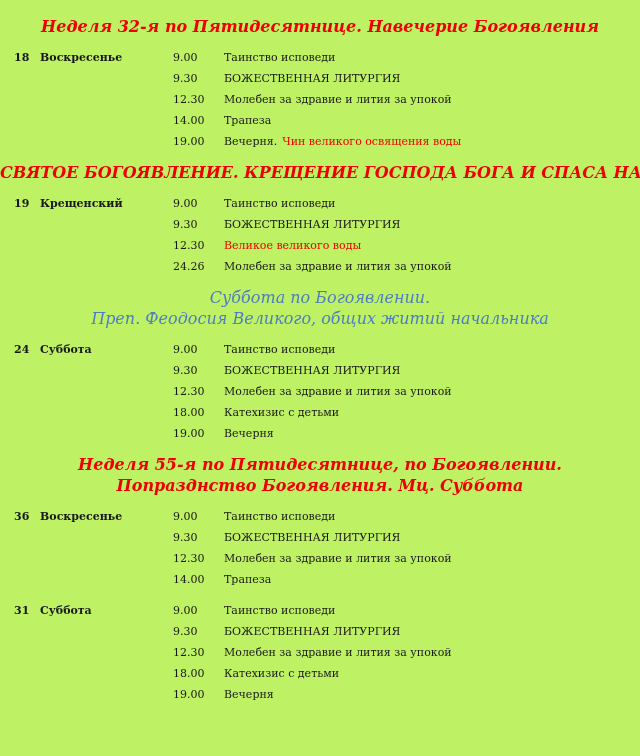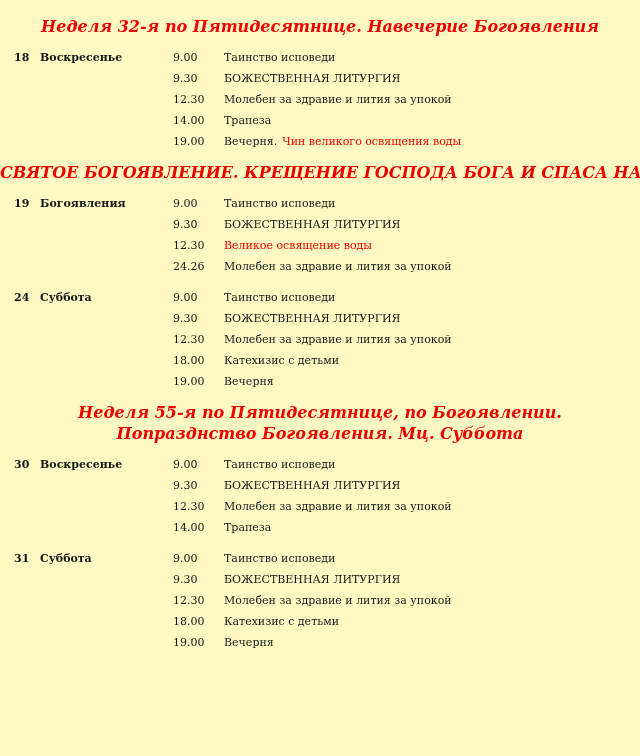--- a/index.html
+++ b/index.html
@@ -7,21 +7,21 @@
   body {
     width: 640px; height: 756px;
     font-family: "DejaVu Serif", "Liberation Serif", serif;
     color: #181818;
     overflow: hidden;
   }
   .page {
     width: 640px; height: 756px;
     padding-top: 16px;
     overflow: hidden;
-    background: #fef9c3;
+    background: #bef264;
   }
   .fheader {
     text-align: center;
     font-size: 16px;
     line-height: 21px;
     font-weight: bold;
     font-style: italic;
     margin-bottom: 10px;
   }
   .fheader .hline { white-space: nowrap; }
@@ -80,44 +80,46 @@
           <span class="time">19.00</span>
           <span class="desc"><span class="part part-black">Вечерня.</span><span class="part part-red">Чин великого освящения воды</span></span>
         </div>
       </div>
       <div class="fheader red">
         <div class="hline">СВЯТОЕ БОГОЯВЛЕНИЕ. КРЕЩЕНИЕ ГОСПОДА БОГА И СПАСА НАШЕГО</div>
       </div>
       <div class="day-block">
         <div class="row">
           <span class="date">19</span>
-          <span class="weekday">Богоявления</span>
-          <span class="time">9.00</span>
-          <span class="desc"><span class="part part-black">Таинство исповеди</span></span>
-        </div>
-        <div class="row">
-          <span class="date"></span>
-          <span class="weekday"></span>
-          <span class="time">9.30</span>
-          <span class="desc"><span class="part part-black">БОЖЕСТВЕННАЯ ЛИТУРГИЯ</span></span>
-        </div>
-        <div class="row">
-          <span class="date"></span>
-          <span class="weekday"></span>
-          <span class="time">12.30</span>
-          <span class="desc"><span class="part part-red">Великое освящение воды</span></span>
+          <span class="weekday">Крещенский</span>
+          <span class="time">9.00</span>
+          <span class="desc"><span class="part part-black">Таинство исповеди</span></span>
+        </div>
+        <div class="row">
+          <span class="date"></span>
+          <span class="weekday"></span>
+          <span class="time">9.30</span>
+          <span class="desc"><span class="part part-black">БОЖЕСТВЕННАЯ ЛИТУРГИЯ</span></span>
+        </div>
+        <div class="row">
+          <span class="date"></span>
+          <span class="weekday"></span>
+          <span class="time">12.30</span>
+          <span class="desc"><span class="part part-red">Великое великого воды</span></span>
         </div>
         <div class="row">
           <span class="date"></span>
           <span class="weekday"></span>
           <span class="time">24.26</span>
           <span class="desc"><span class="part part-black">Молебен за здравие и лития за упокой</span></span>
         </div>
       </div>
       <div class="fheader blue">
+        <div class="hline">Суббота по Богоявлении.</div>
+        <div class="hline">Преп. Феодосия Великого, общих житий начальника</div>
       </div>
       <div class="day-block">
         <div class="row">
           <span class="date">24</span>
           <span class="weekday">Суббота</span>
           <span class="time">9.00</span>
           <span class="desc"><span class="part part-black">Таинство исповеди</span></span>
         </div>
         <div class="row">
           <span class="date"></span>
@@ -143,21 +145,21 @@
           <span class="time">19.00</span>
           <span class="desc"><span class="part part-black">Вечерня</span></span>
         </div>
       </div>
       <div class="fheader red">
         <div class="hline">Неделя 55-я по Пятидесятнице, по Богоявлении.</div>
         <div class="hline">Попразднство Богоявления. Мц. Суббота</div>
       </div>
       <div class="day-block">
         <div class="row">
-          <span class="date">30</span>
+          <span class="date">36</span>
           <span class="weekday">Воскресенье</span>
           <span class="time">9.00</span>
           <span class="desc"><span class="part part-black">Таинство исповеди</span></span>
         </div>
         <div class="row">
           <span class="date"></span>
           <span class="weekday"></span>
           <span class="time">9.30</span>
           <span class="desc"><span class="part part-black">БОЖЕСТВЕННАЯ ЛИТУРГИЯ</span></span>
         </div>

